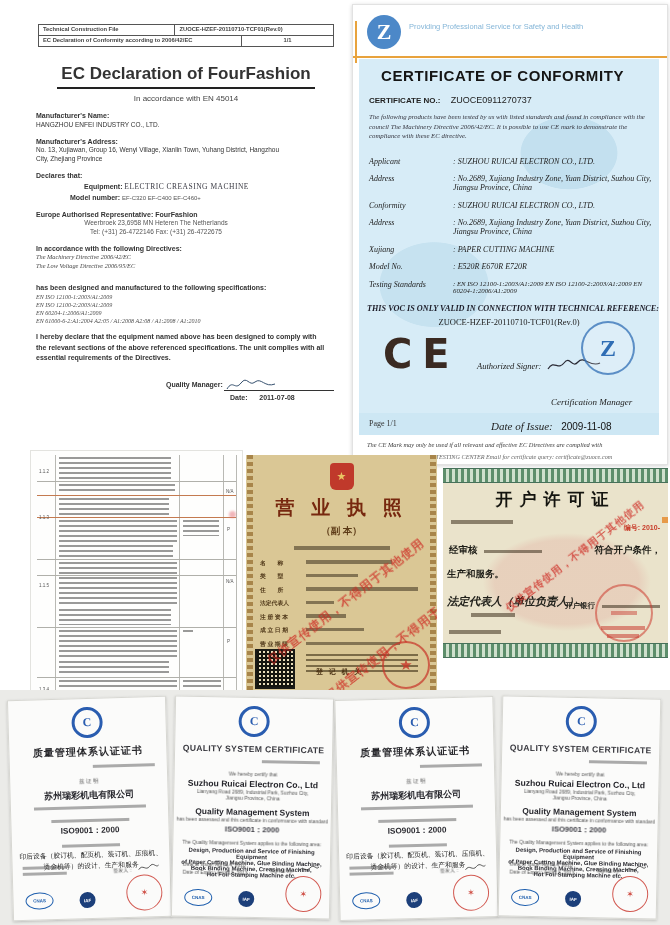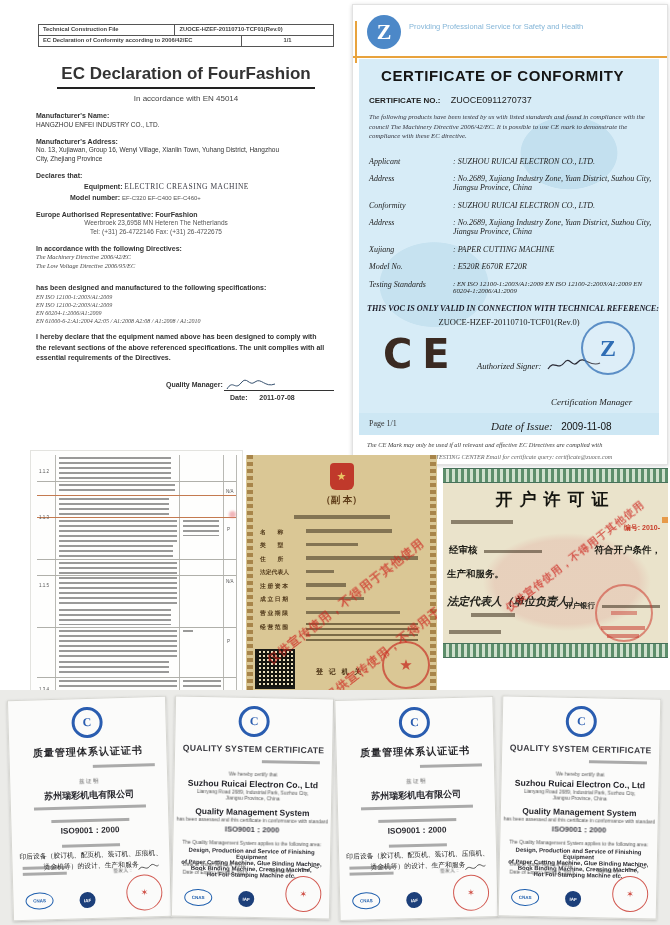--- a/index.html
+++ b/index.html
@@ -280,20 +280,21 @@
     <div class="abs" style="left:198px;top:60px;width:7px;height:7px;border-radius:50%;background:rgba(230,120,130,.55);filter:blur(1px);"></div>
   </div>
 
   <div id="bl" class="abs">
     <div class="bl-edge" style="left:1px;"></div>
     <div class="bl-edge" style="right:1px;"></div>
 
     <div class="emblem" style="margin:8px auto 0;">
       <span>★</span>
     </div>
+    <div class="ctr bl-title" style="margin-top:5px;">营 业 执 照</div>
     <div class="ctr serif b" style="font-size:9.5px;color:#5c3a16;margin-top:4px;">（副  本）</div>
     <div class="bar1" style="width:96px;margin:8px auto 0;"></div>
 
     <div style="margin:9px 0 0 14px;width:165px;">
       <div class="blrow">
         <span class="bll">名　　称</span>
         <span class="bar1" style="width:86px;margin-top:1.5px;"></span>
       </div>
       <div class="blrow">
         <span class="bll">类　　型</span>

